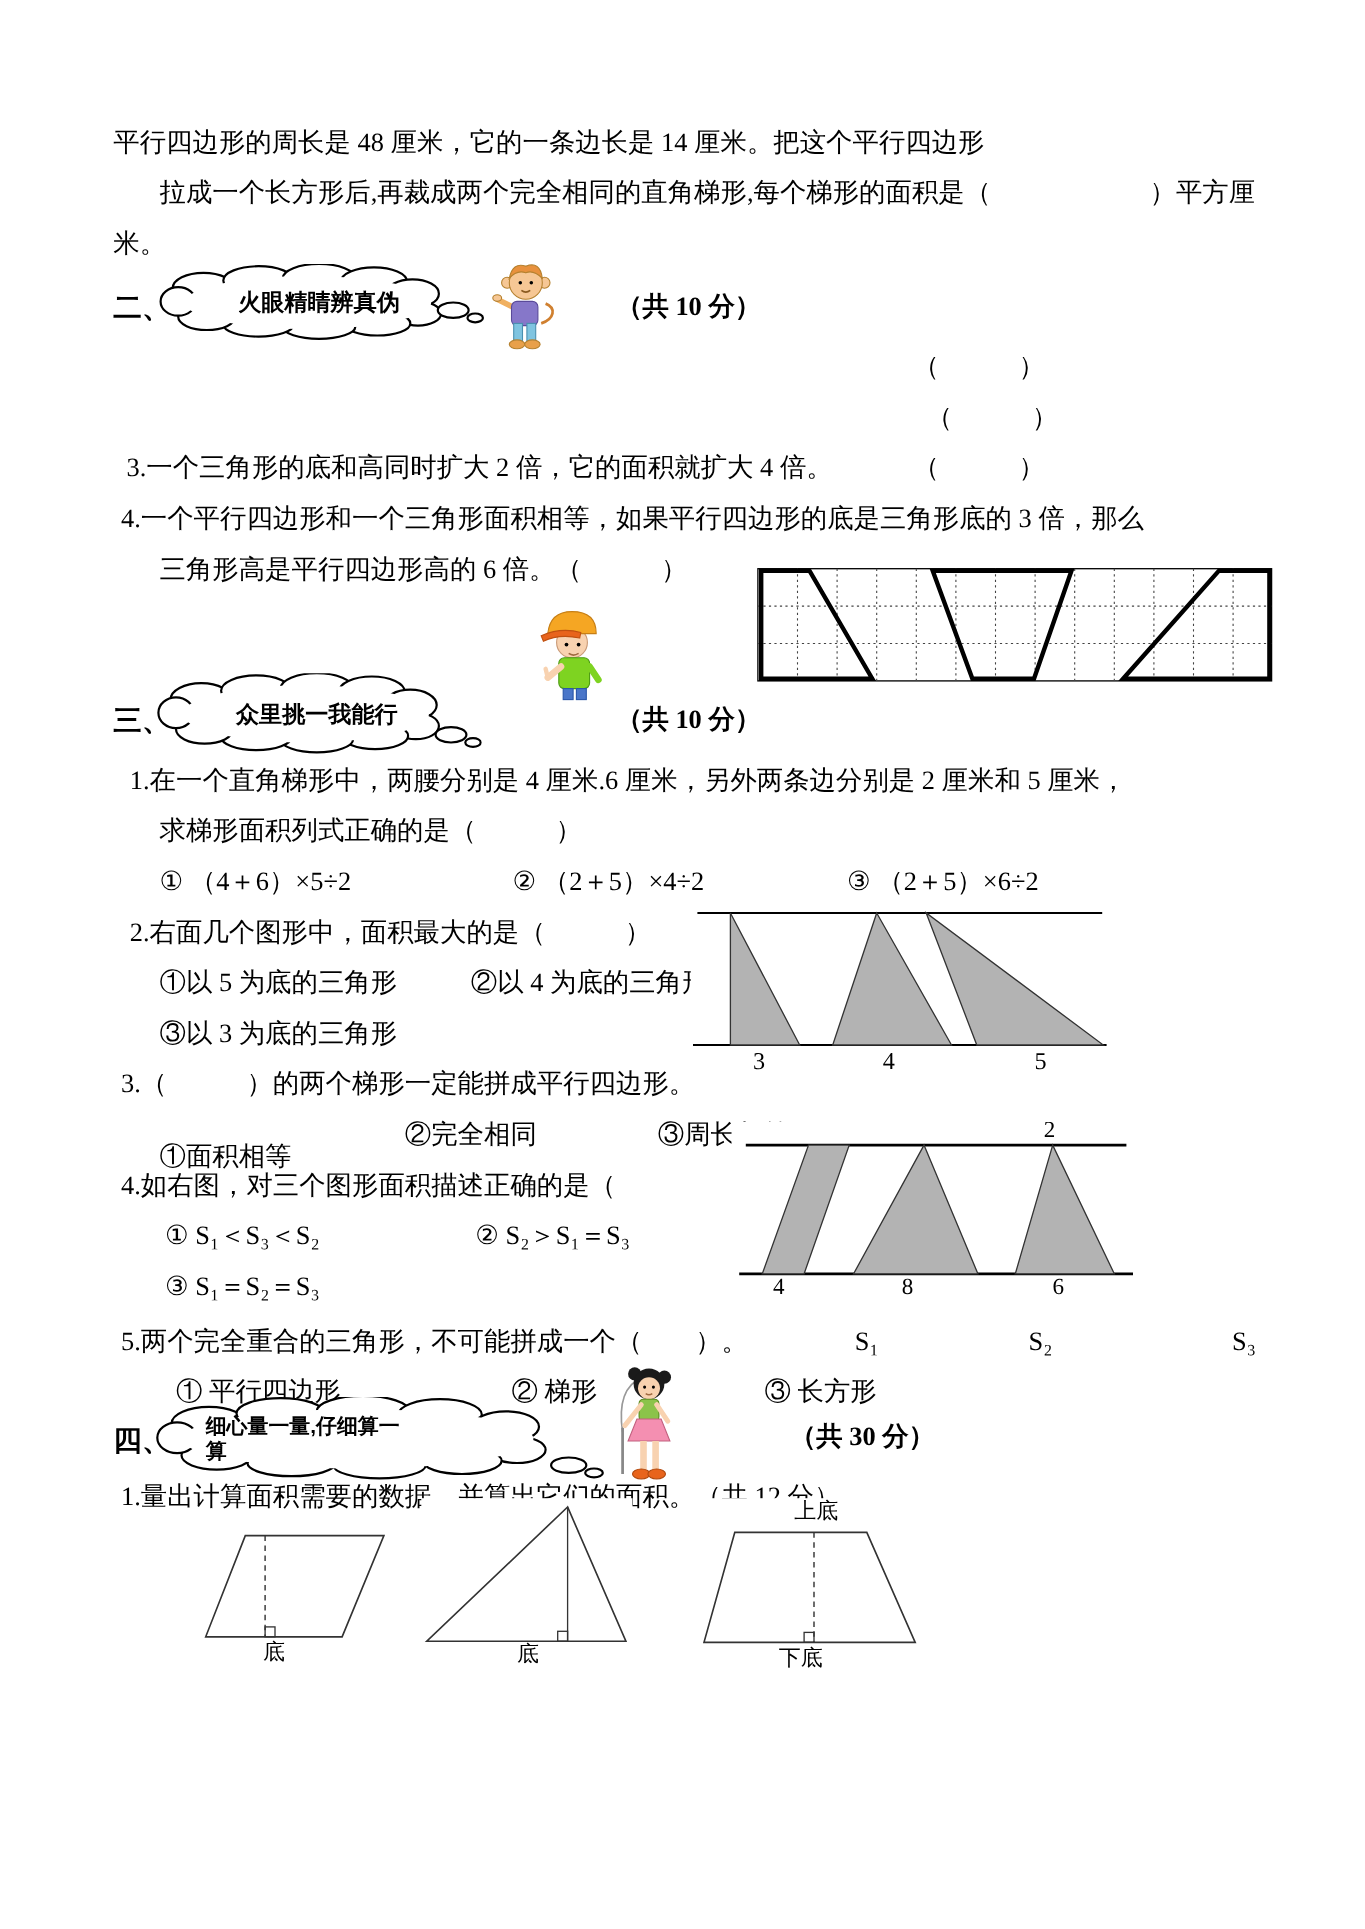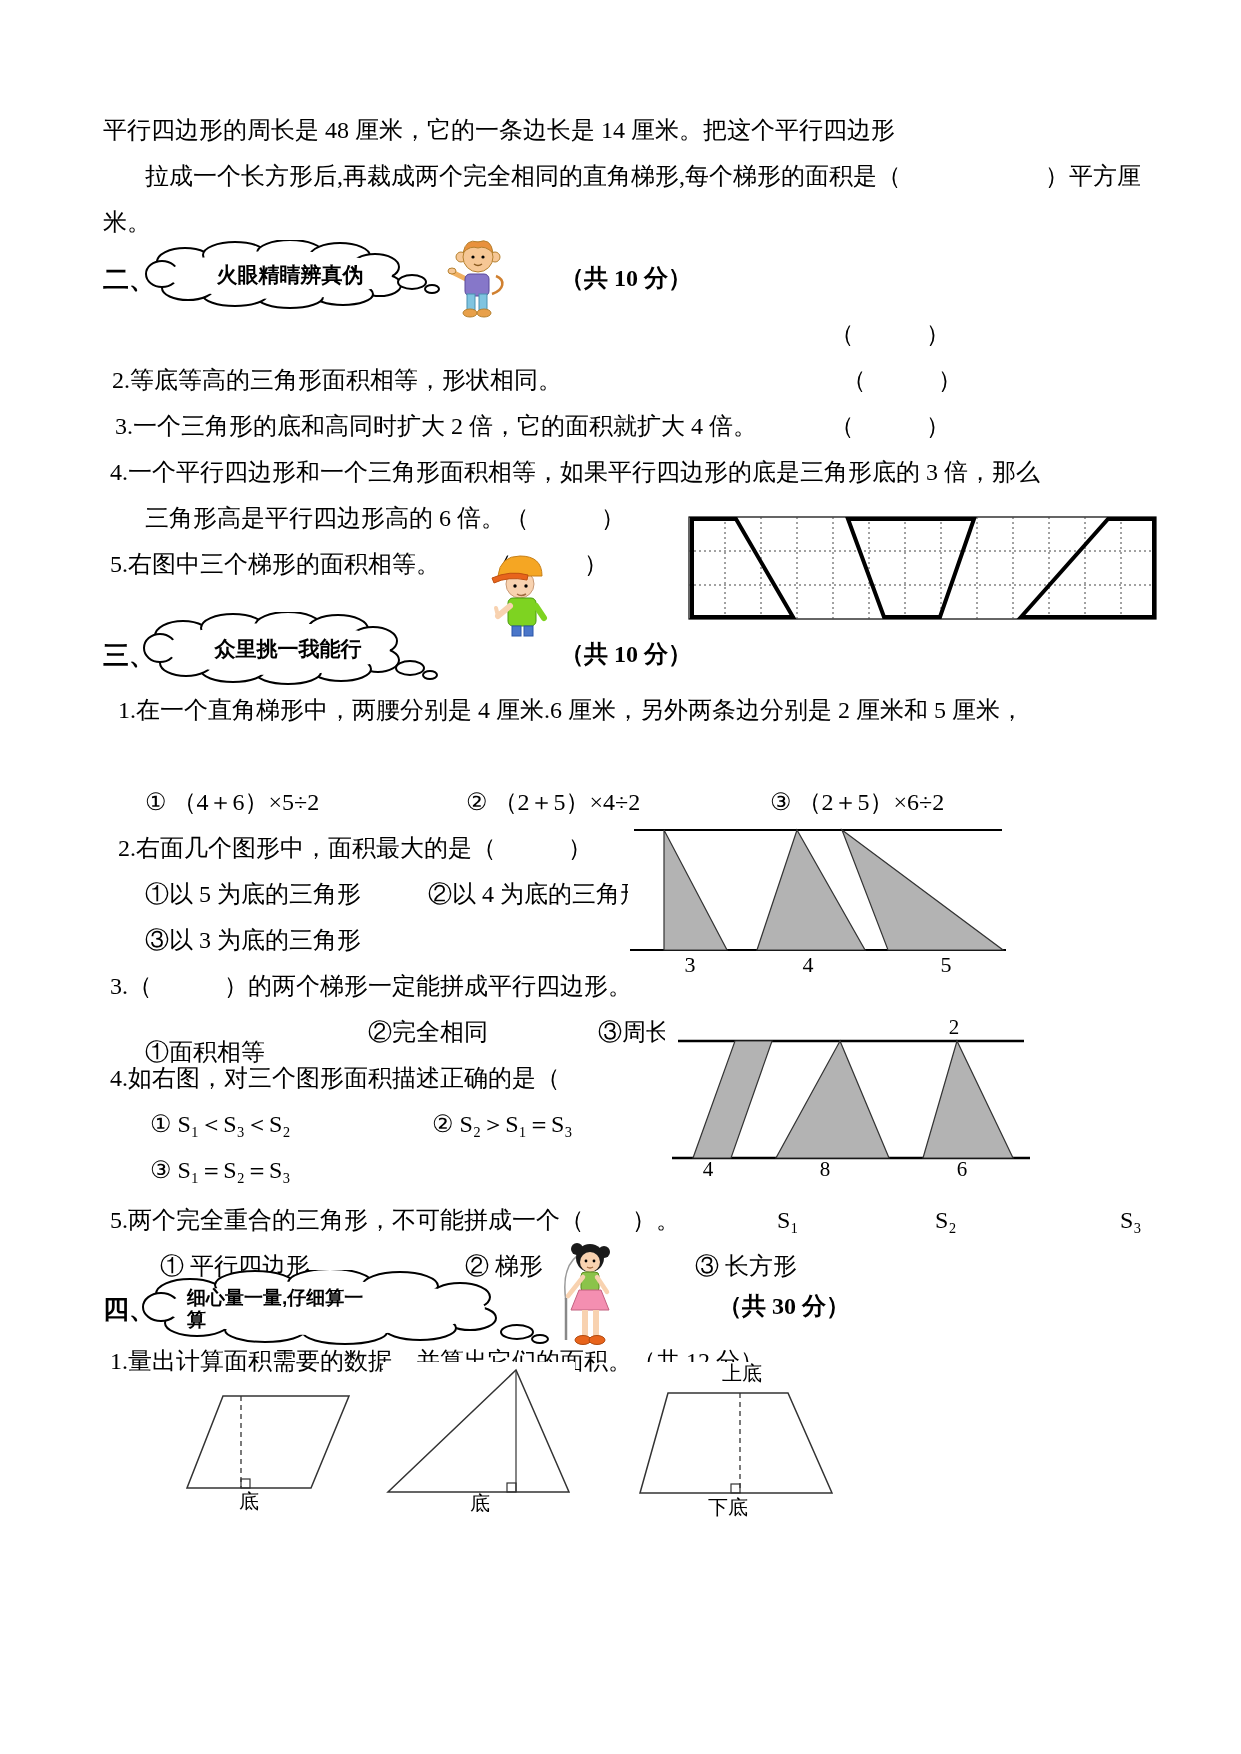--- a/index.html
+++ b/index.html
@@ -63,27 +63,25 @@
     <circle cx="49" cy="21" r="5" fill="#f6c795" stroke="#b5812f"></circle>
     <circle cx="32" cy="21" r="15" fill="#f6c795" stroke="#b5812f"></circle>
     <path d="M17,17 Q20,2 32,6 Q45,1 47,17 Q39,9 32,12 Q24,9 17,17 Z" fill="#e8913d" stroke="#b5812f"></path>
     <circle cx="27" cy="21" r="1.6" fill="#000"></circle>
       <circle cx="37" cy="21" r="1.6" fill="#000"></circle>
     <path d="M28,28 Q32,31 36,28" fill="none" stroke="#8a5a20" stroke-width="1.5"></path>
   </svg>
   <div class="pts" style="left:560px;top:262px">（共 10 分）</div>
 
   <div class="t" style="left:830px;top:318px">（　　　）</div>
-  <div class="t" style="left:112px;top:364px">2.等底等高的三角形面积相等，形状相同。</div>
   <div class="t" style="left:842px;top:364px">（　　　）</div>
   <div class="t" style="left:115px;top:410px">3.一个三角形的底和高同时扩大 2 倍，它的面积就扩大 4 倍。</div>
   <div class="t" style="left:830px;top:410px">（　　　）</div>
   <div class="t" style="left:110px;top:456px">4.一个平行四边形和一个三角形面积相等，如果平行四边形的底是三角形底的 3 倍，那么</div>
   <div class="t" style="left:145px;top:502px">三角形高是平行四边形高的 6 倍。（　　　）</div>
-  <div class="t" style="left:110px;top:548px">5.右图中三个梯形的面积相等。　　（　　　）</div>
 
   <svg class="fig" style="left:688px;top:515px" width="470" height="106" viewBox="0 0 470 106">
     <rect x="1" y="2" width="467" height="102" fill="#fff" stroke="#000" stroke-width="1.2"></rect>
     <g stroke="#444" stroke-width="1" stroke-dasharray="2,3">
       <line x1="37" y1="2" x2="37" y2="104"></line>
         <line x1="73" y1="2" x2="73" y2="104"></line>
       <line x1="109" y1="2" x2="109" y2="104"></line>
         <line x1="145" y1="2" x2="145" y2="104"></line>
       <line x1="181" y1="2" x2="181" y2="104"></line>
         <line x1="217" y1="2" x2="217" y2="104"></line>
@@ -138,20 +136,21 @@
     <rect x="30" y="48" width="28" height="28" rx="5" fill="#7ed321" stroke="#4a9a10"></rect>
     <line x1="32" y1="56" x2="20" y2="66" stroke="#f8d2b0" stroke-width="6" stroke-linecap="round"></line>
     <line x1="20" y1="66" x2="18" y2="58" stroke="#f8d2b0" stroke-width="4" stroke-linecap="round"></line>
     <line x1="58" y1="56" x2="66" y2="68" stroke="#7ed321" stroke-width="6" stroke-linecap="round"></line>
     <rect x="34" y="76" width="9" height="10" fill="#4a76c9" stroke="#2a56a9"></rect>
     <rect x="46" y="76" width="9" height="10" fill="#4a76c9" stroke="#2a56a9"></rect>
   </svg>
   <div class="pts" style="left:560px;top:638px">（共 10 分）</div>
 
   <div class="t" style="left:118px;top:694px">1.在一个直角梯形中，两腰分别是 4 厘米.6 厘米，另外两条边分别是 2 厘米和 5 厘米，</div>
+  <div class="t" style="left:145px;top:740px">求梯形面积列式正确的是（　　　）</div>
   <div class="t" style="left:145px;top:786px">① （4＋6）×5÷2</div>
   <div class="t" style="left:466px;top:786px">② （2＋5）×4÷2</div>
   <div class="t" style="left:770px;top:786px">③ （2＋5）×6÷2</div>
   <div class="t" style="left:118px;top:832px">2.右面几个图形中，面积最大的是（　　　）</div>
   <div class="t" style="left:145px;top:878px">①以 5 为底的三角形</div>
   <div class="t" style="left:428px;top:878px">②以 4 为底的三角形</div>
   <div class="t" style="left:145px;top:924px">③以 3 为底的三角形</div>
 
   <svg class="fig" style="left:628px;top:822px" width="380" height="155" viewBox="0 0 380 155">
     <line x1="6" y1="8" x2="374" y2="8" stroke="#000" stroke-width="2"></line>

